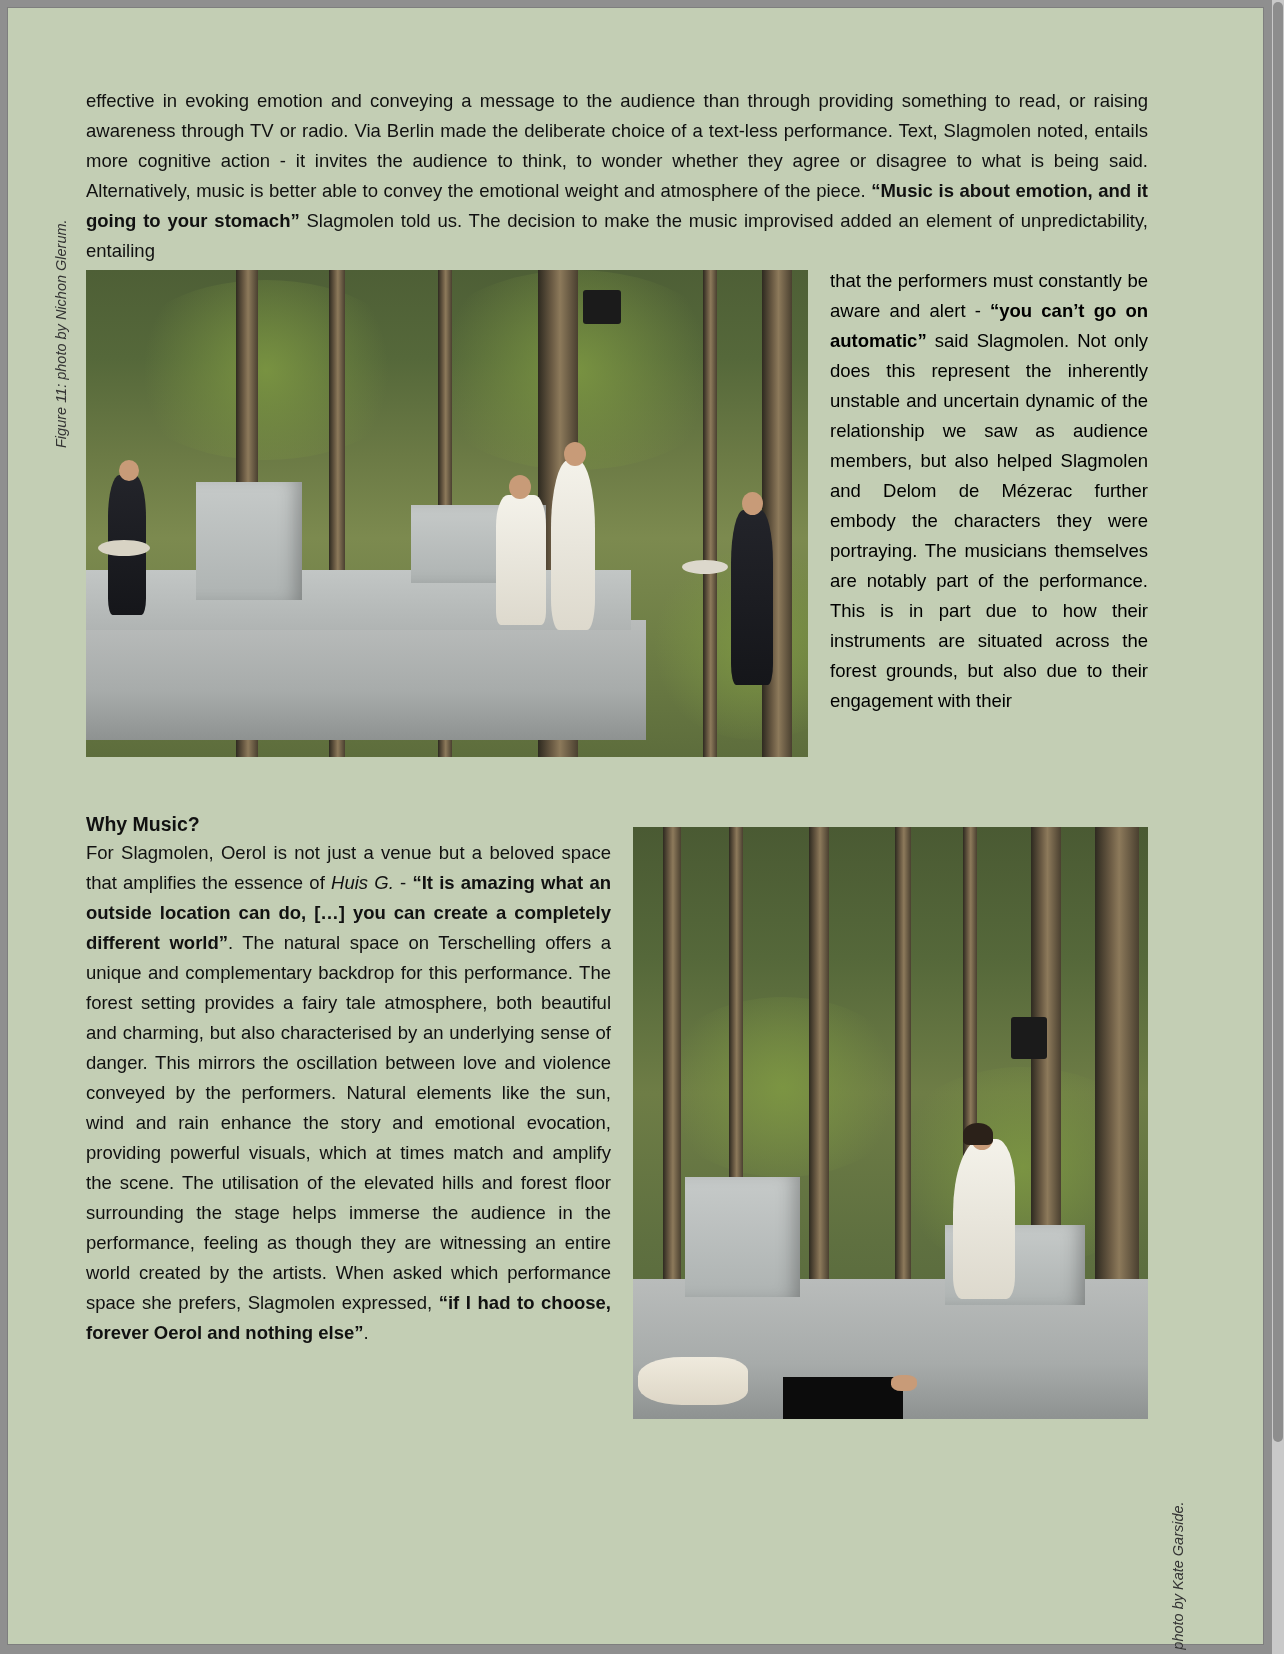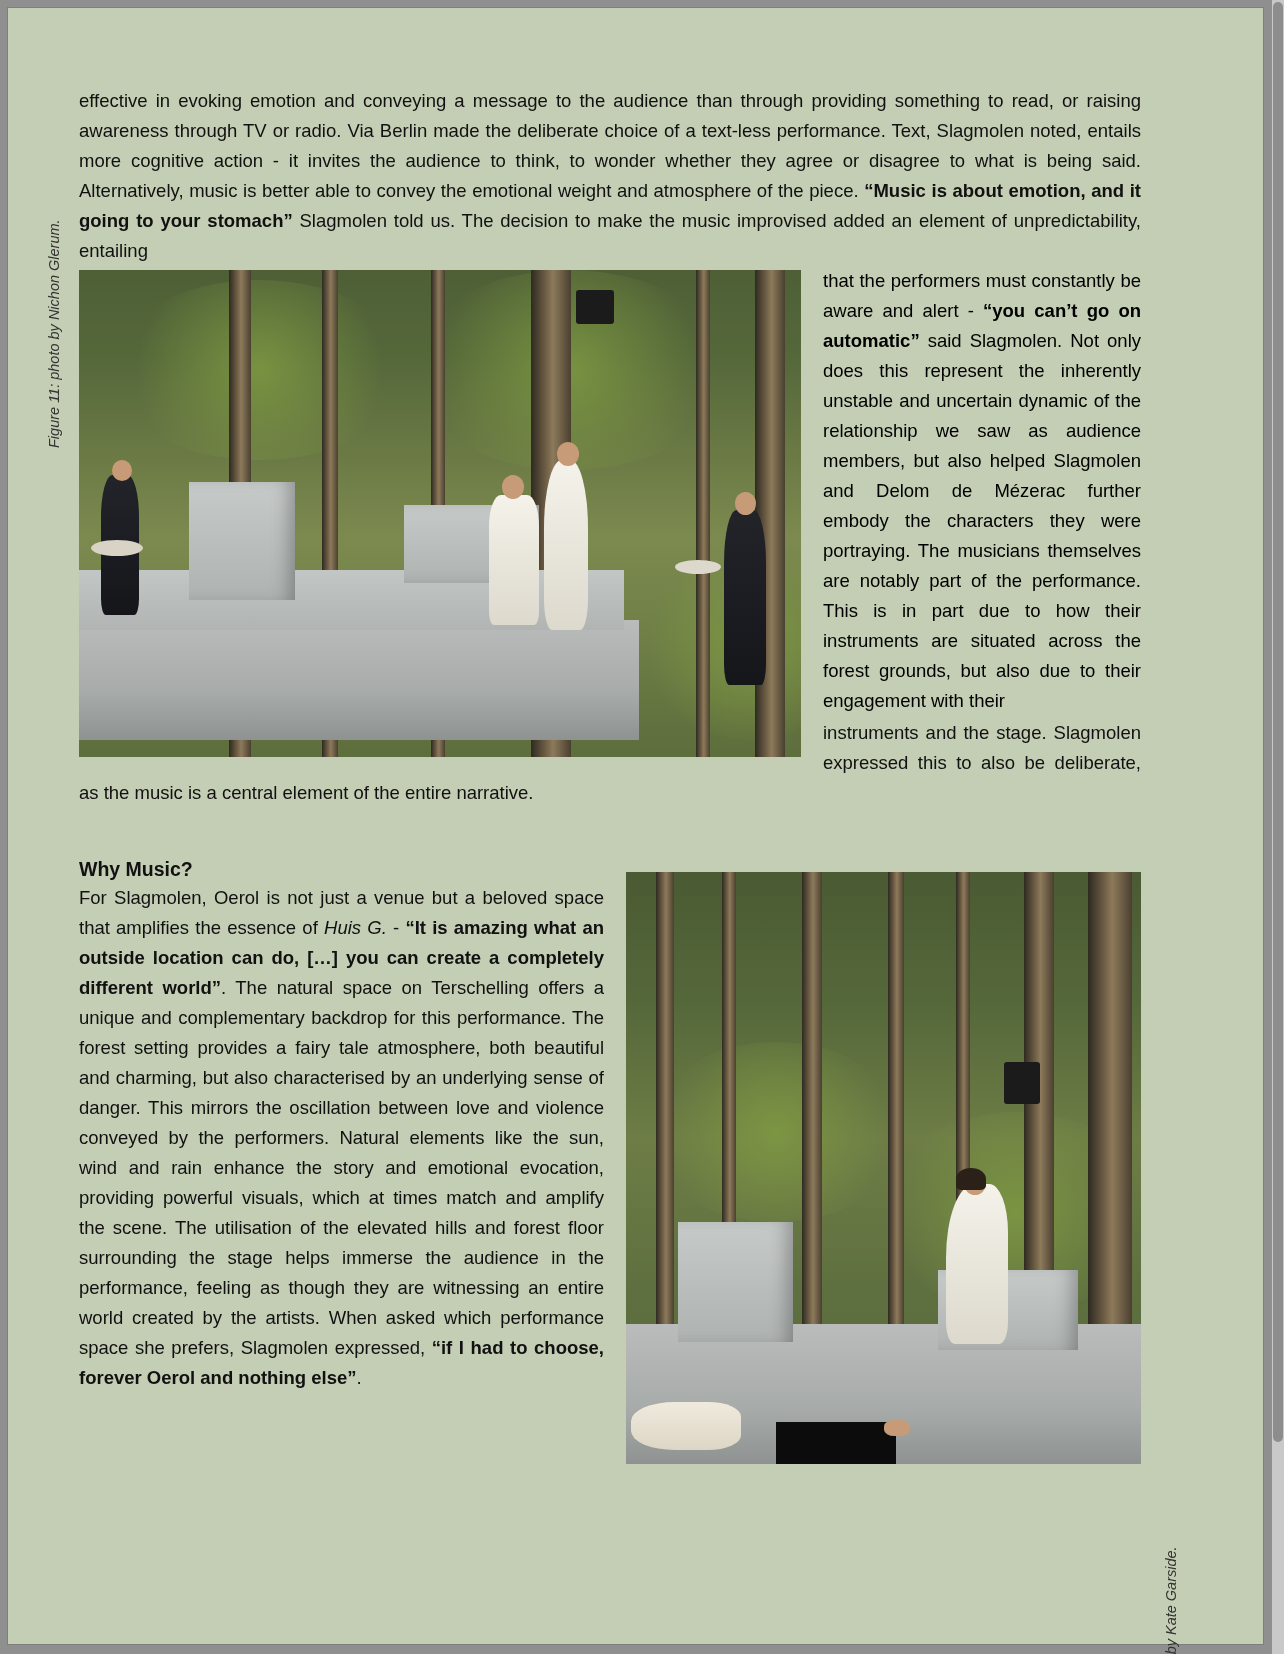--- a/index.html
+++ b/index.html
@@ -34,21 +34,21 @@
     position: absolute;
     right: 1px;
     top: 2px;
     width: 10px;
     height: 1440px;
     background: #8d8d8d;
     border-radius: 5px;
   }
   .content {
     position: absolute;
-    left: 71px;
+    left: 78px;
     top: 78px;
     width: 1062px;
   }
 
   p, .para {
     font-size: 18.5px;
     line-height: 30px;
     color: #111;
     text-align: justify;
     margin: 0;
@@ -220,21 +220,20 @@
         <div class="figure-person skin" style="left:33px;top:190px;width:20px;height:21px;"></div>
         <div class="figure-person" style="left:12px;top:270px;width:52px;height:16px;background:#d8d3c4;border-radius:50%;"></div>
       </div>
       <div class="cap-left">Figure 11: photo by Nichon Glerum.</div>
     </div>
 
     <div class="right-col">
       <span>that the performers must constantly be aware and alert - </span><b>“you can’t go on automatic”</b><span> said Slagmolen. Not only does this represent the inherently unstable and uncertain dynamic of the relationship we saw as audience members, but also helped Slagmolen and Delom de Mézerac further embody the characters they were portraying. The musicians themselves are notably part of the performance. This is in part due to how their instruments are situated across the forest grounds, but also due to their engagement with their</span>
     </div>
 
-    <div class="para" style="margin-top:2px;">instruments and the stage. Slagmolen expressed this to also be deliberate, as the music is a central element of the entire narrative.</div>
     <div class="clearer"></div>
 
     <div class="section2">
       <div class="fig12-wrap">
         <div class="fig12-img">
           <div class="forest-bg2"></div>
           <div class="moss" style="left:20px;top:170px;width:260px;height:180px;"></div>
           <div class="moss" style="left:250px;top:240px;width:280px;height:200px;"></div>
           <div class="trunk" style="left:30px;width:18px;"></div>
           <div class="trunk" style="left:96px;width:14px;"></div>

